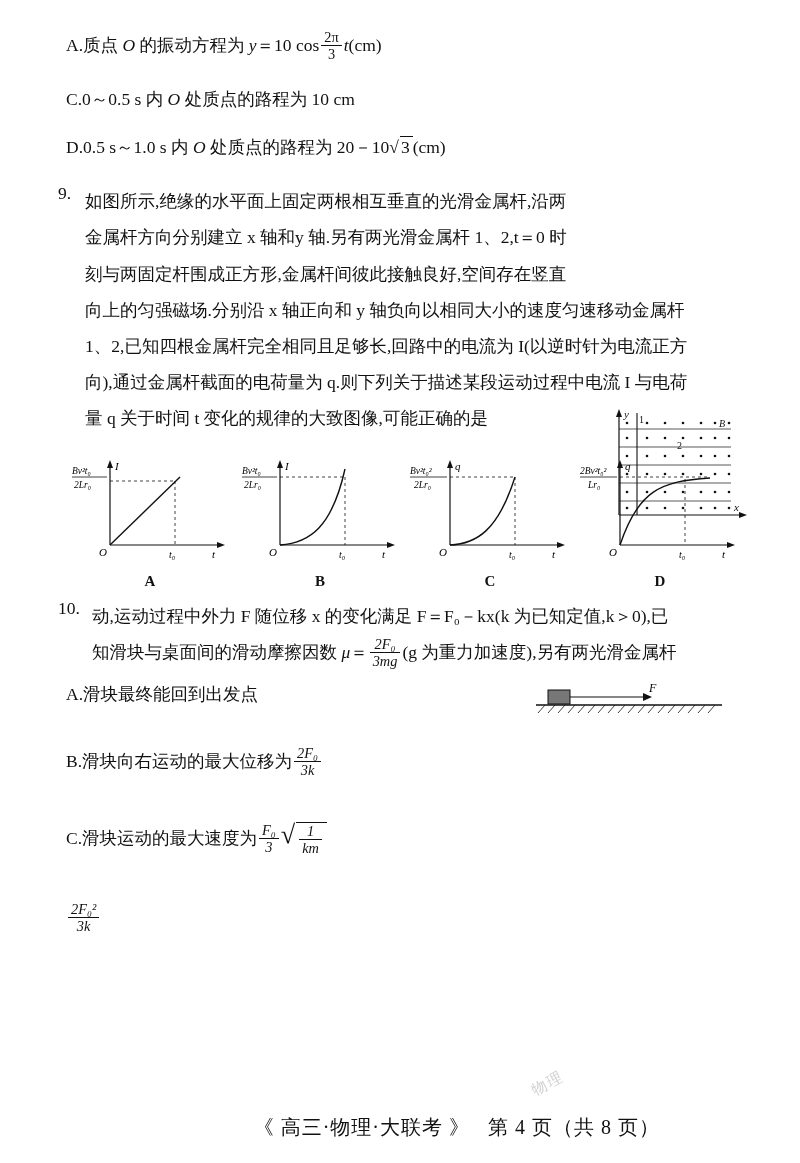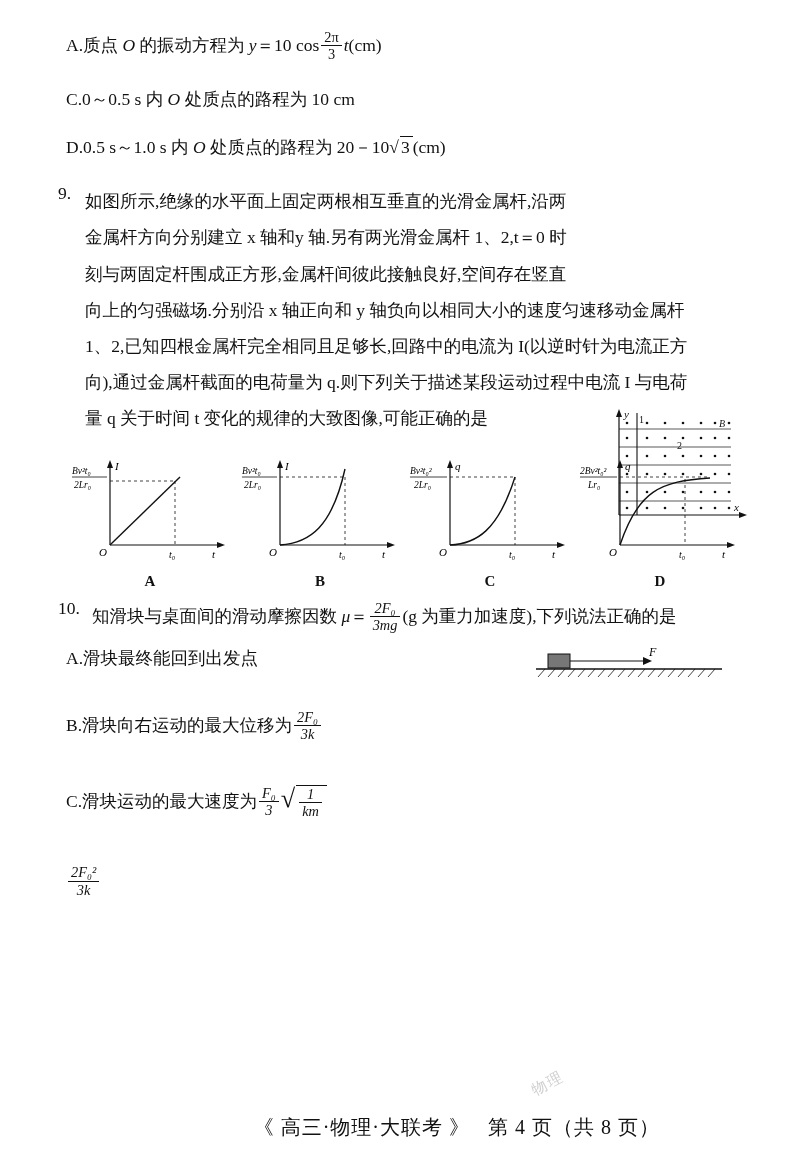--- a/index.html
+++ b/index.html
@@ -313,22 +313,23 @@
           <text x="99" y="103" font-size="10" font-family="Liberation Serif, serif" font-style="italic">t₀</text>
           <path d="M40,90 C58,36 80,26 130,23" fill="none" stroke="#111" stroke-width="1.4"></path>
         </svg>
         <div class="graph-label">D</div>
       </div>
     </div>
 
     <div class="q-block" style="margin-top:8px;">
       <div class="q-num">10.</div>
       <div class="q-body" style="padding-left:34px;">
+        <div>动,运动过程中外力 F 随位移 x 的变化满足 F＝F₀－kx(k 为已知定值,k＞0),已</div>
         <div>
-          <span>知滑块与桌面间的滑动摩擦因数 </span><span class="italic">μ</span><span>＝</span><span class="frac"><span class="num italic">2F₀</span><span class="den italic">3mg</span></span><span>(g 为重力加速度),下列说法正确的是</span>
+          <span>知滑块与桌面间的滑动摩擦因数 </span><span class="italic">μ</span><span>＝</span><span class="frac"><span class="num italic">2F₀</span><span class="den italic">3mg</span></span><span>(g 为重力加速度),另有两光滑金属杆</span>
         </div>
       </div>
     </div>
 
     <div class="relbox" style="margin-top:12px;">
       <div class="fig10">
         <svg width="190" height="44" viewBox="0 0 190 44" xmlns="http://www.w3.org/2000/svg">
 
           <rect x="12" y="8" width="22" height="14" fill="#777" stroke="#111" stroke-width="1"></rect>
 

